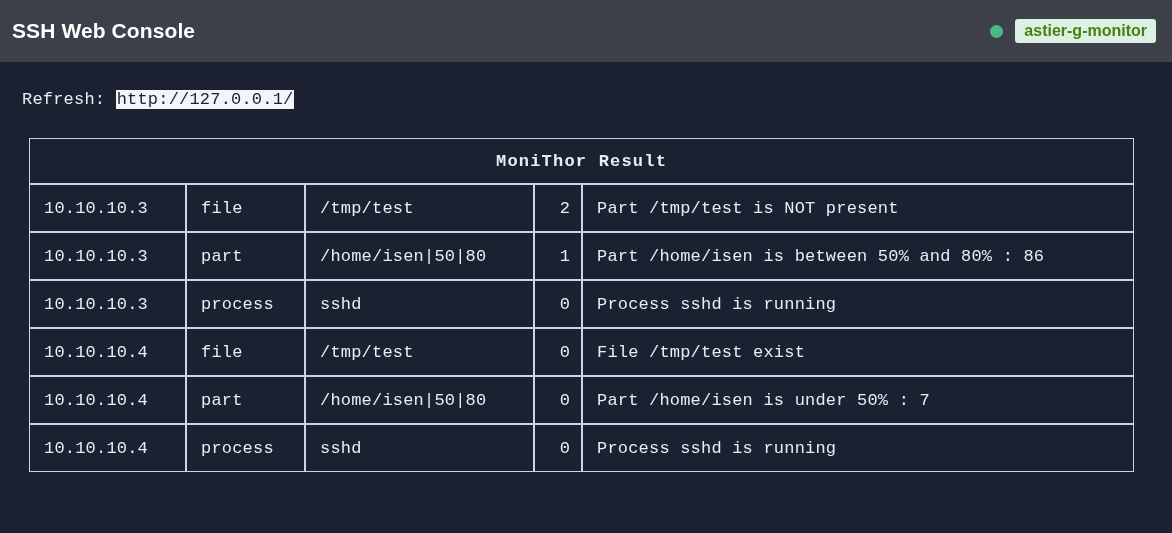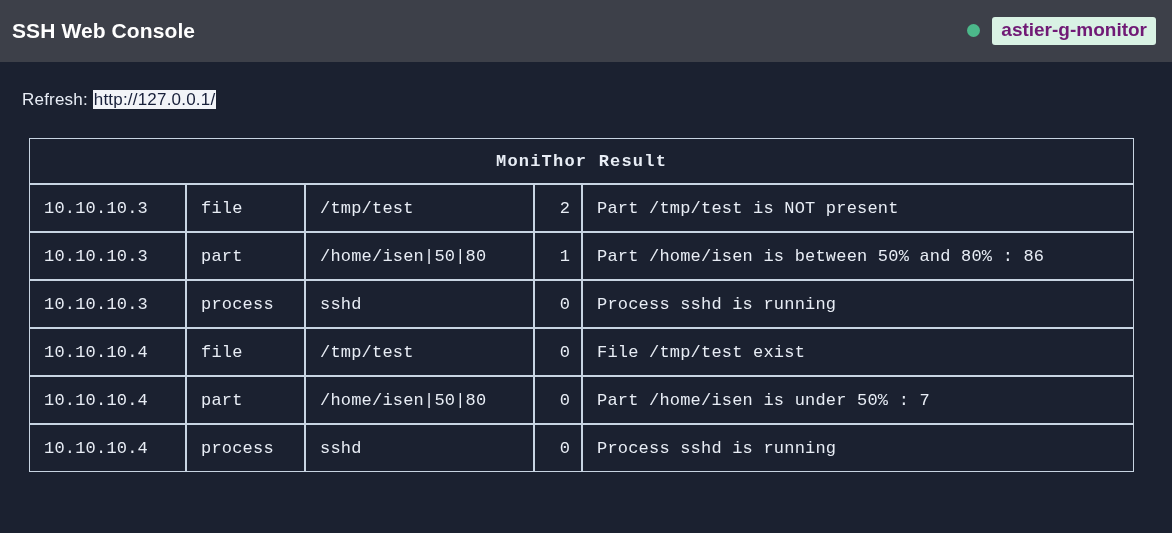--- a/index.html
+++ b/index.html
@@ -38,34 +38,34 @@
   }
   .status-dot {
     width: 13px;
     height: 13px;
     border-radius: 50%;
     background: #4cb88a;
     display: block;
   }
   .host-badge {
     background: #d9f2e4;
-    color: #701a75;
-    font-size: 19px;
+    color: #4d7c0f;
+    font-size: 16px;
     font-weight: bold;
     font-family: "Liberation Sans", sans-serif;
     padding: 3px 9px 4px 9px;
     border-radius: 3px;
     line-height: 1.1;
     white-space: nowrap;
   }
 
   
   .info {
     padding: 26px 0 0 22px;
-    font-family: Liberation Sans, sans-serif;
+    font-family: Liberation Mono, monospace;
     font-size: 17px;
     color: #e8edf5;
     line-height: 24px;
     letter-spacing: 0.2px;
   }
   .info-line { white-space: pre; }
   .url-chip {
     background: #f2f4f8;
     color: #18203a;
     padding: 0 1px;

